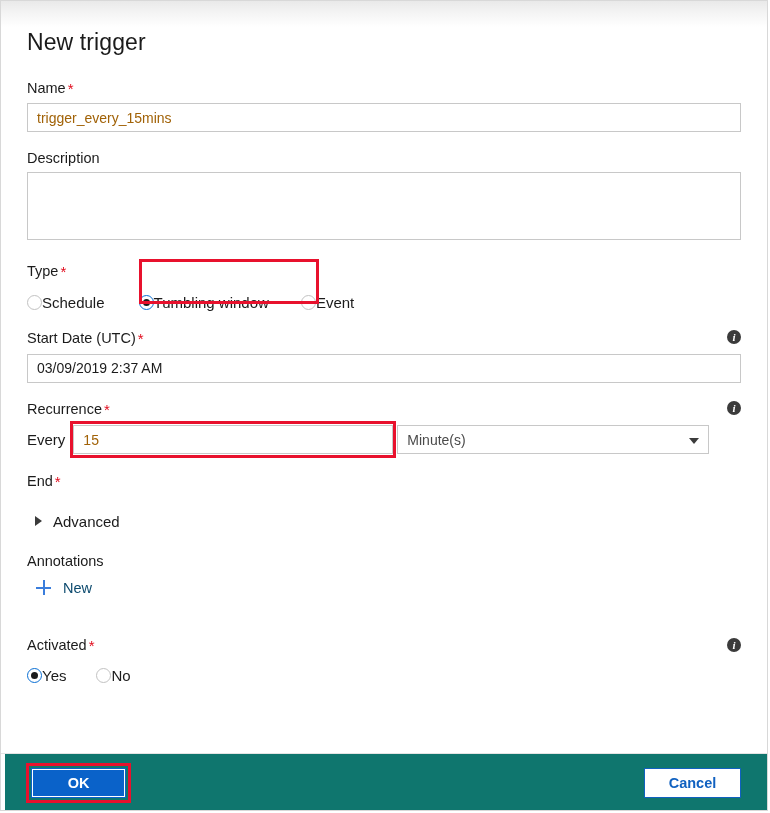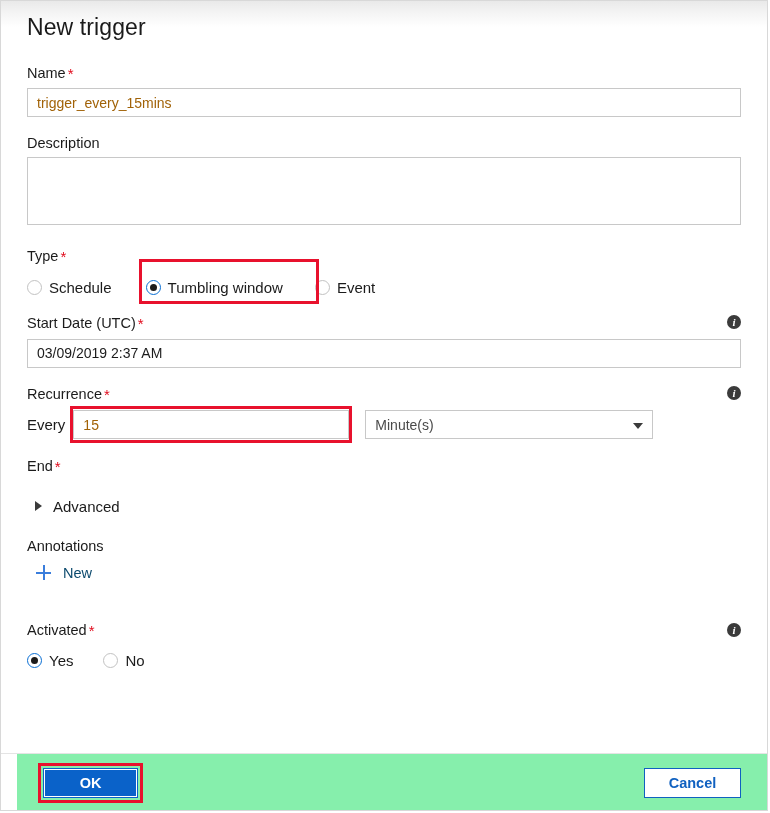--- a/index.html
+++ b/index.html
@@ -26,21 +26,21 @@
   .panel-topshade {
     position: absolute;
     left: 0; right: 0; top: 0;
     height: 26px;
     background: linear-gradient(to bottom, #e9e9e9 0%, #f4f4f4 45%, #ffffff 100%);
     pointer-events: none;
   }
 
   .content {
     position: relative;
-    padding: 1px 26px;
+    padding: 16px 26px;
   }
 
   .blade-title {
     font-size: 23px;
     font-weight: 400;
     color: #1b1b1b;
     letter-spacing: 0.1px;
     padding-top: 12px;
     margin: 0 0 22px 0;
     line-height: 1.2;
@@ -131,21 +131,20 @@
     width: 7px;
     height: 7px;
     margin-left: -3.5px;
     margin-top: -3.5px;
     border-radius: 50%;
     background: #1b1b1b;
   }
   .radio .rlabel {
     font-size: 15px;
     color: #1b1b1b;
-    margin-left: 7px;
     line-height: 1;
   }
 
   
   .info-icon {
     position: absolute;
     right: 0;
     width: 14px;
     height: 14px;
     border-radius: 50%;
@@ -167,27 +166,27 @@
     height: 30px;
   }
   .every-word {
     font-size: 15px;
     color: #1b1b1b;
     margin-right: 8px;
     flex: 0 0 auto;
   }
   .every-box-wrap {
     position: relative;
-    width: 276px;
+    width: 320px;
     flex: 0 0 auto;
   }
   .unit-select-wrap {
     position: relative;
-    width: 288px;
-    margin-left: 16px;
+    width: 312px;
+    margin-left: 4px;
     flex: 0 0 auto;
   }
   .select-box {
     box-sizing: border-box;
     width: 100%;
     height: 29px;
     border: 1px solid #c8c8c8;
     background: #ffffff;
     font-size: 14px;
     color: #4a4a4a;
@@ -266,24 +265,24 @@
   
   .footer-divider {
     position: absolute;
     left: 0; right: 0;
     top: 752px;
     height: 1px;
     background: #e4e4e4;
   }
   .footer {
     position: absolute;
-    left: 16px; right: 0;
+    left: 4px; right: 0;
     top: 753px;
     height: 57px;
-    background: #86efac;
+    background: #0f766e;
   }
   .btn-ok {
     position: absolute;
     left: 26px;
     top: 14px;
     width: 95px;
     height: 30px;
     background: #0a62c9;
     color: #ffffff;
     border: none;

